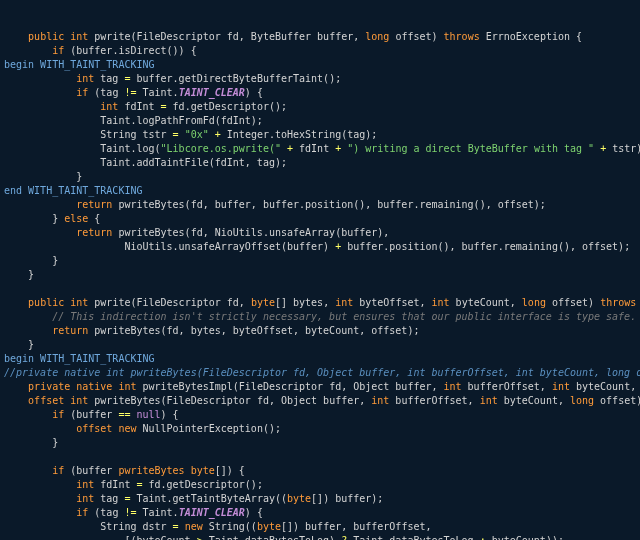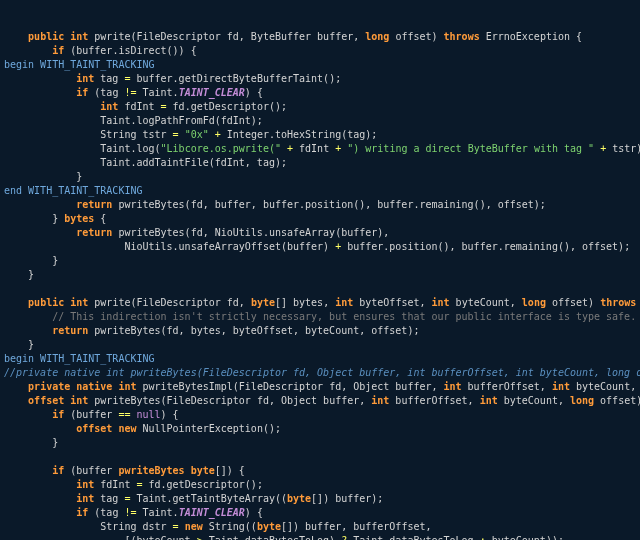--- a/index.html
+++ b/index.html
@@ -9,46 +9,46 @@
     font-family: Menlo, Monaco, Consolas, monospace;
     font-size: 10px;
     line-height: 14px;
     color: #d4d4d4;
     white-space: pre;
     overflow: hidden;
     width: 640px;
     height: 540px;
     box-sizing: border-box;
   }
-  .k   { color: #ff9b3a; font-weight: bold; }
+  .k   { color: #ff9b3a; }
   .s   { color: #7ed36f; } 
   .r   { color: #6fa8dc; }
   .op  { color: #ffff66; }     
   .cn  { color: #c58dd8; font-style: italic; font-weight: bold; } 
-  .cm  { color: #7a7a7a; } 
+  .cm  { color: #7a7a7a; font-style: italic; } 
   .proto { color: #5a8fbf; font-style: italic; } 
   .lit { color: #c58dd8; } 
 </style>
 </head>
 <body>
 
 <div><span>    <span class="k">public int</span> pwrite(FileDescriptor fd, ByteBuffer buffer, <span class="k">long</span> offset) <span class="k">throws</span> ErrnoException {</span>
 <span>        <span class="k">if</span> (buffer.isDirect()) {</span>
 <span class="r">begin WITH_TAINT_TRACKING</span>
 <span>            <span class="k">int</span> tag <span class="op">=</span> buffer.getDirectByteBufferTaint();</span>
 <span>            <span class="k">if</span> (tag <span class="op">!=</span> Taint.<span class="cn">TAINT_CLEAR</span>) {</span>
 <span>                <span class="k">int</span> fdInt <span class="op">=</span> fd.getDescriptor();</span>
 <span>                Taint.logPathFromFd(fdInt);</span>
 <span>                String tstr <span class="op">=</span> <span class="s">"0x"</span> <span class="op">+</span> Integer.toHexString(tag);</span>
 <span>                Taint.log(<span class="s">"Libcore.os.pwrite("</span> <span class="op">+</span> fdInt <span class="op">+</span> <span class="s">") writing a direct ByteBuffer with tag "</span> <span class="op">+</span> tstr);</span>
 <span>                Taint.addTaintFile(fdInt, tag);</span>
 <span>            }</span>
 <span class="r">end WITH_TAINT_TRACKING</span>
 <span>            <span class="k">return</span> pwriteBytes(fd, buffer, buffer.position(), buffer.remaining(), offset);</span>
-<span>        } <span class="k">bytes</span> {</span>
+<span>        } <span class="k">else</span> {</span>
 <span>            <span class="k">return</span> pwriteBytes(fd, NioUtils.unsafeArray(buffer),</span>
 <span>                    NioUtils.unsafeArrayOffset(buffer) <span class="op">+</span> buffer.position(), buffer.remaining(), offset);</span>
 <span>        }</span>
 <span>    }</span>
 <span></span>
 <span>    <span class="k">public int</span> pwrite(FileDescriptor fd, <span class="k">byte</span>[] bytes, <span class="k">int</span> byteOffset, <span class="k">int</span> byteCount, <span class="k">long</span> offset) <span class="k">throws</span> ErrnoException {</span>
 <span>        <span class="cm">// This indirection isn't strictly necessary, but ensures that our public interface is type safe.</span></span>
 <span>        <span class="k">return</span> pwriteBytes(fd, bytes, byteOffset, byteCount, offset);</span>
 <span>    }</span>
 <span class="r">begin WITH_TAINT_TRACKING</span>

